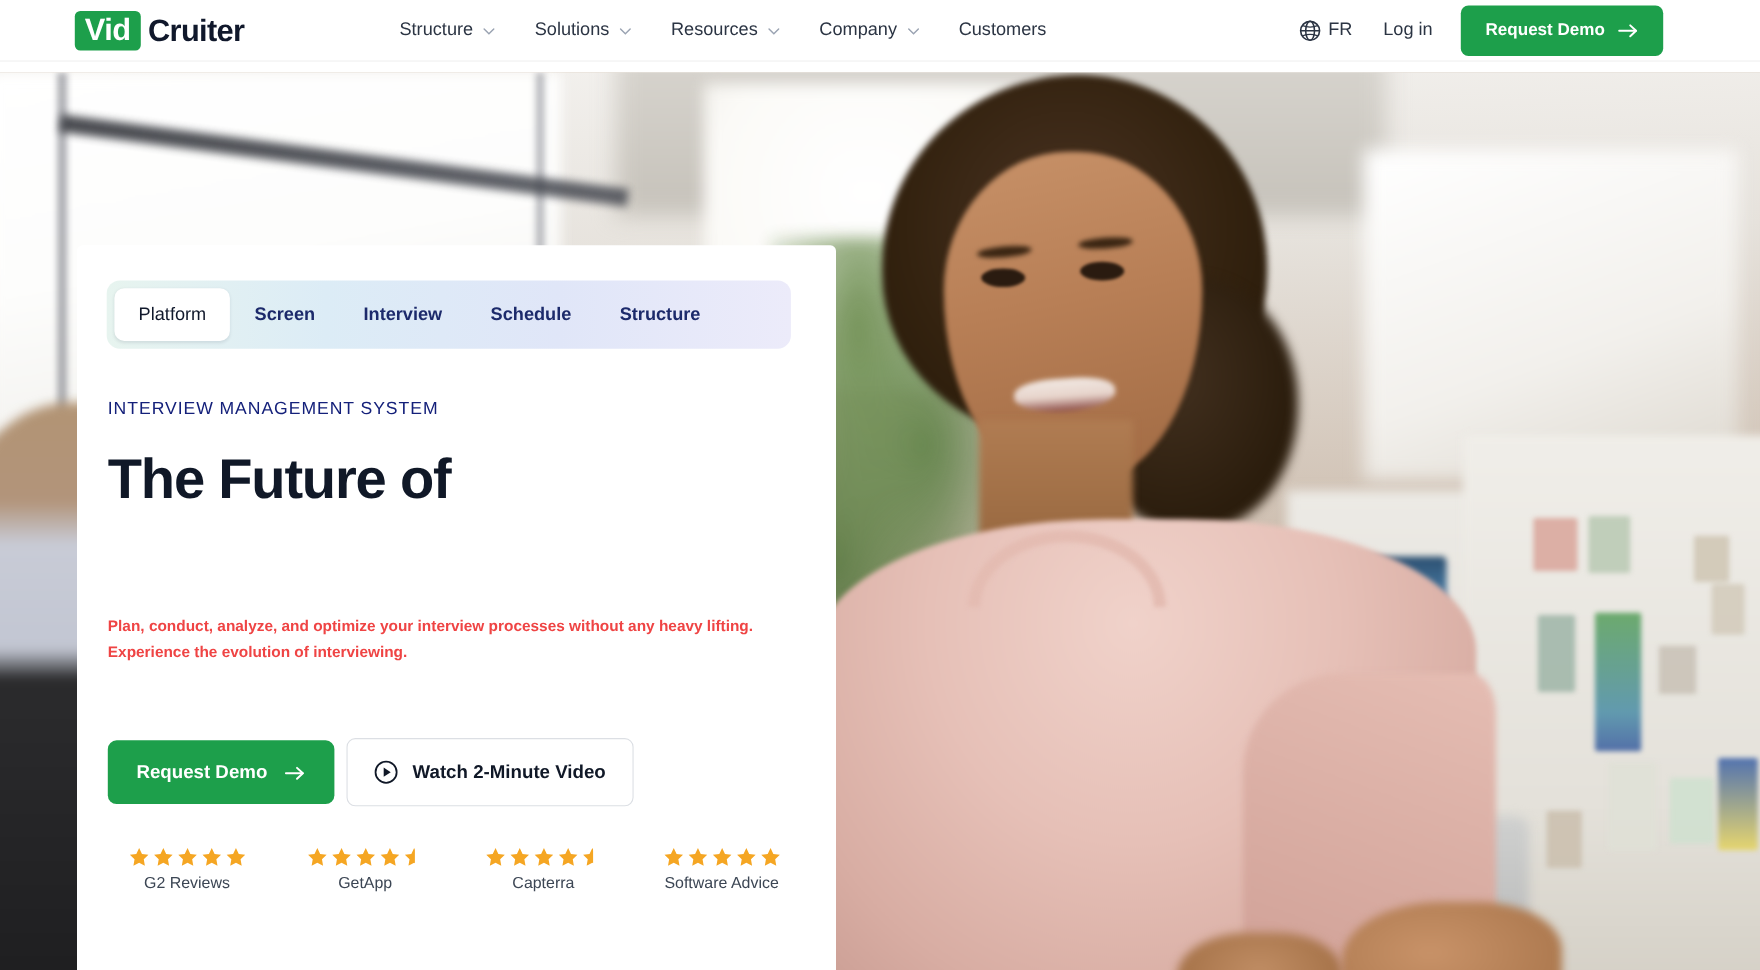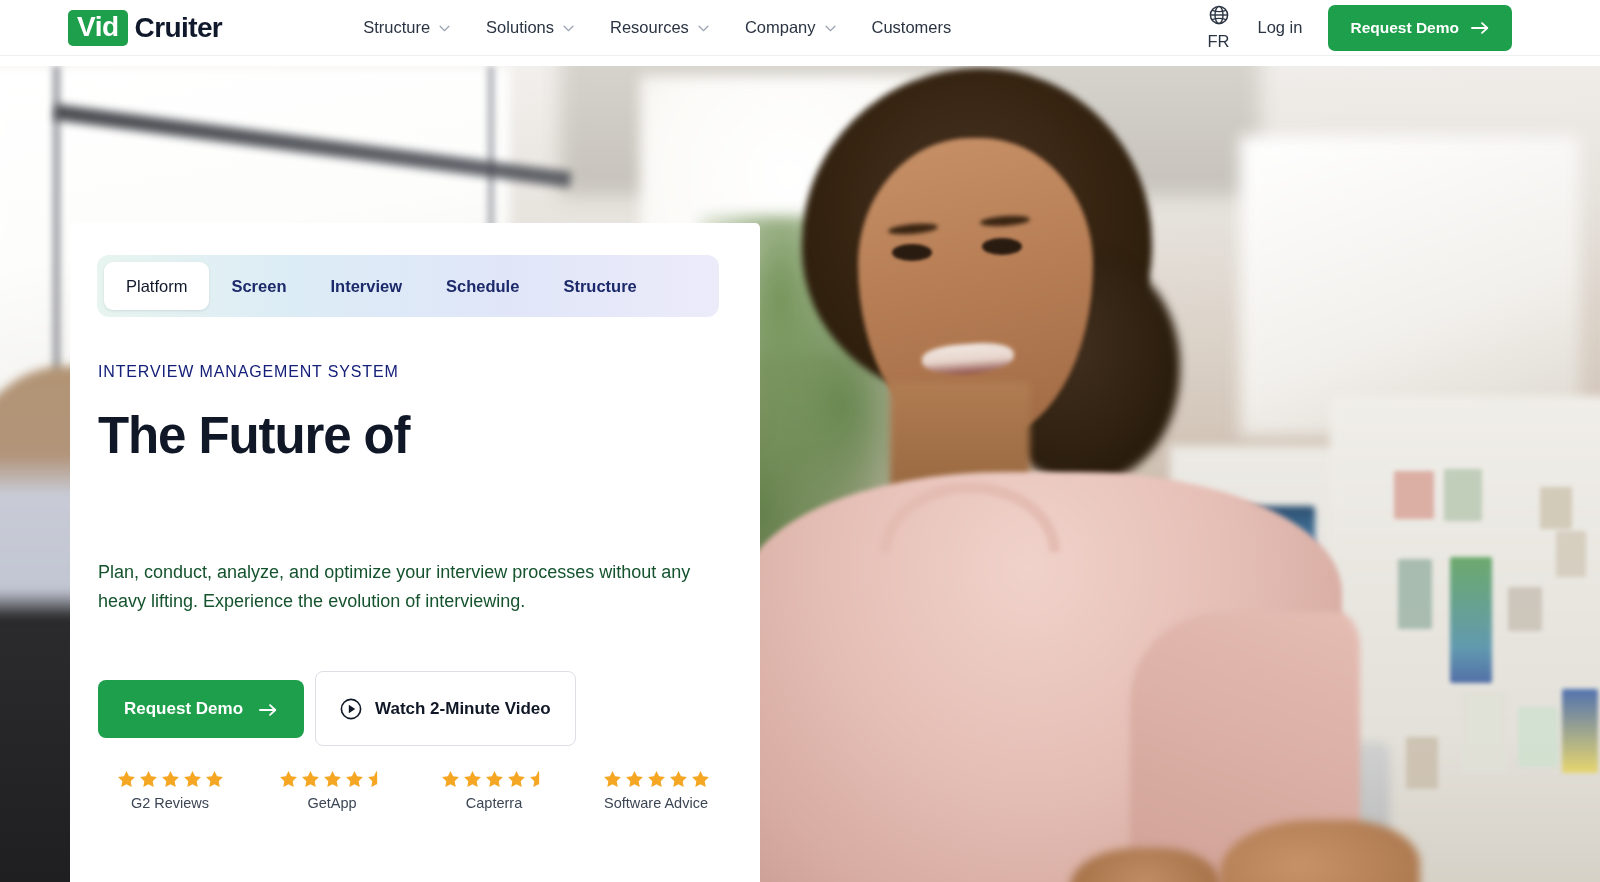--- a/index.html
+++ b/index.html
@@ -47,21 +47,21 @@
   .chev {
     width: 11px; height: 7px; display: inline-block;
     position: relative; top: 1px;
   }
   .chev svg { display: block; }
 
   .header-right {
     margin-left: auto; margin-right: 88px;
     display: flex; align-items: center; gap: 0;
   }
-  .lang { display: flex; align-items: center; gap: 7px; cursor: pointer; flex-direction: column; }
+  .lang { display: flex; align-items: center; gap: 7px; cursor: pointer; }
   .globe { width: 20px; height: 20px; display: block; }
   .lang-label { font-size: 16.5px; color: #2b3443; font-weight: 500; }
   .login {
     font-size: 16.5px; color: #2b3443; font-weight: 500;
     margin-left: 28px; cursor: pointer; text-decoration: none;
   }
   .btn-demo-hdr {
     margin-left: 26px;
     background: #1d9f4b; color: #ffffff;
     font-size: 15.5px; font-weight: 700;
@@ -289,37 +289,37 @@
     font-size: 16px; font-weight: 400; letter-spacing: .85px;
     color: #14207a; text-transform: uppercase;
   }
   .headline {
     position: absolute; left: 28px; top: 185px; width: 470px;
     font-size: 51px; font-weight: 700; line-height: 1.1;
     color: #101827; letter-spacing: -1.1px;
   }
   .subcopy {
     position: absolute; left: 28px; top: 335px; width: 614px;
-    font-size: 18px; line-height: 1.63; color: #14532d;
+    font-size: 14px; line-height: 1.63; color: #ef4444; font-weight: bold;
   }
 
   .cta-row { position: absolute; left: 28px; top: 448px; display: flex; align-items: center; gap: 11px; }
   .btn-primary {
     background: #1d9f4b; color: #ffffff;
     font-size: 17px; font-weight: 700;
     height: 58px; padding: 0 26px;
     border: none; border-radius: 8px;
     display: inline-flex; align-items: center; gap: 16px;
     cursor: pointer; font-family: "Liberation Sans", sans-serif;
     white-space: nowrap;
   }
   .btn-secondary {
     background: #ffffff; color: #101827;
     font-size: 17px; font-weight: 600;
-    height: 75px; padding: 0 24px;
+    height: 62px; padding: 0 24px;
     border: 1px solid #dcdfe4; border-radius: 8px;
     display: inline-flex; align-items: center; gap: 13px;
     cursor: pointer; font-family: "Liberation Sans", sans-serif;
     white-space: nowrap;
   }
   .play-ic { width: 22px; height: 22px; display: block; }
 
   .ratings { position: absolute; left: 26px; top: 545px; display: flex; gap: 14px; }
   .rating { width: 148px; display: flex; flex-direction: column; align-items: center; }
   .stars { display: flex; gap: 1px; height: 22px; align-items: center; }

